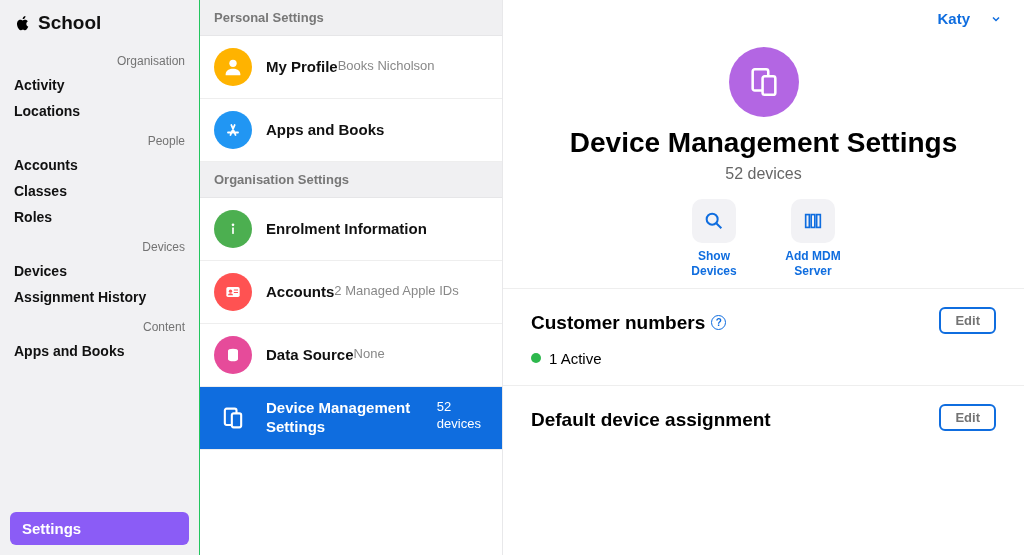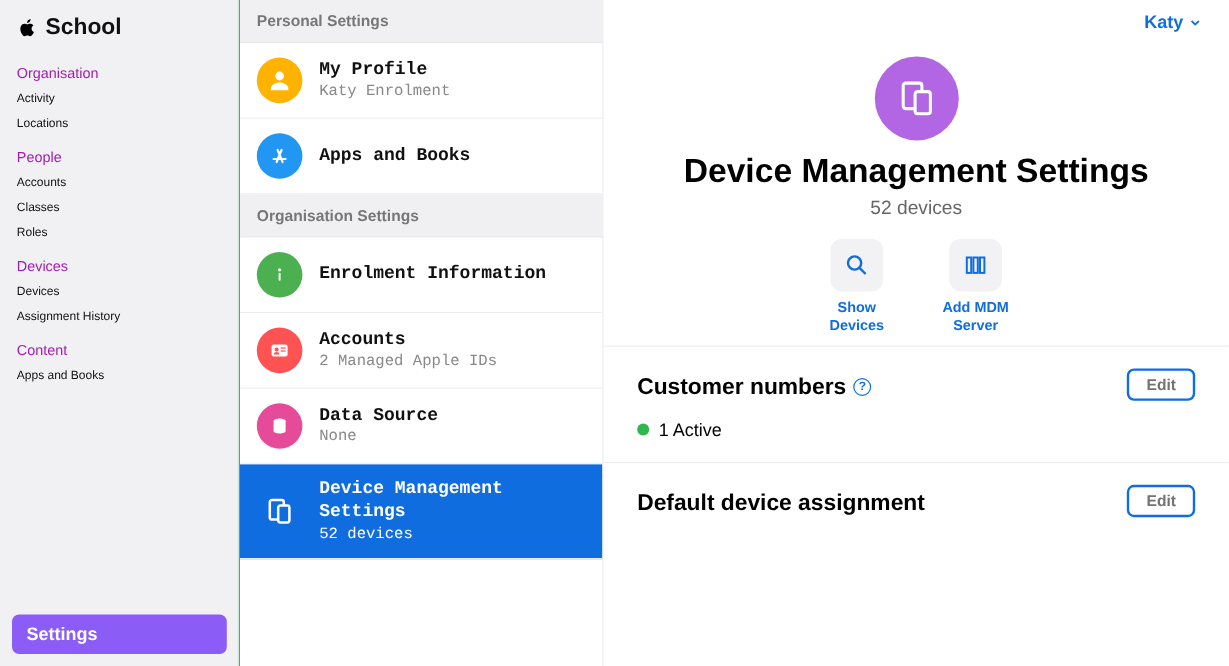--- a/index.html
+++ b/index.html
@@ -2,46 +2,46 @@
 <html><head>
 <meta charset="utf-8">
 <style>
   * { box-sizing: border-box; margin: 0; padding: 0; }
   html, body { width: 1024px; height: 555px; font-family: -apple-system, "Helvetica Neue", Arial, sans-serif; overflow: hidden; background: #fff; }
   .app { display: flex; width: 1024px; height: 555px; }
 
   
   .sidebar { width: 200px; height: 100%; background: #f1f1f3; border-right: 1px solid #22c55e; display: flex; flex-direction: column; }
   .brand { display: flex; align-items: center; gap: 6px; padding: 12px 14px 10px 14px; font-size: 19px; font-weight: 600; color: #111; }
-  .sb-section-title { font-size: 12px; color: #a21caf; padding: 10px 14px 4px 14px; }
-  .sb-item { font-size: 10px; font-weight: 400; color: #111; padding: 5px 14px; cursor: pointer; }
+  .sb-section-title { font-size: 12px; color: #737373; padding: 10px 14px 4px 14px; text-align: right; }
+  .sb-item { font-size: 14px; font-weight: 700; color: #111; padding: 5px 14px; cursor: pointer; }
   .sb-spacer { flex: 1; }
   .sb-bottom { padding: 10px; }
   .settings-pill { background: #8b5cf6; color: #fff; font-weight: 600; font-size: 15px; border-radius: 6px; padding: 8px 12px; cursor: pointer; }
 
   
   .midcol { width: 303px; height: 100%; border-right: 1px solid #e8e8ea; overflow-y: auto; background: #fff; }
   .group-header { background: #f0f0f2; color: #777; font-weight: 600; font-size: 13px; padding: 10px 14px; border-bottom: 1px solid #e6e6e8; }
   .row { display: flex; align-items: center; gap: 14px; padding: 12px 14px; border-bottom: 1px solid #eee; cursor: pointer; background: #fff; }
   .row.selected { background: #0f6ddf; }
   .row.selected .row-title, .row.selected .row-sub { color: #fff; }
   .icon-circle { width: 38px; height: 38px; border-radius: 50%; display: flex; align-items: center; justify-content: center; flex-shrink: 0; color: #fff; }
   .ic-orange { background: #ffb300; }
   .ic-blue { background: #2196f3; }
   .ic-green { background: #4caf50; }
   .ic-red { background: #ff5252; }
   .ic-pink { background: #e64b9a; }
-  .row-text { display: flex; flex-direction: column; font-family: Liberation Mono, monospace; }
+  .row-text { display: flex; flex-direction: row; }
   .row-title { font-size: 15px; font-weight: 600; color: #111; line-height: 1.25; }
   .row-sub { font-size: 13px; color: #888; line-height: 1.25; }
 
   
   .detail { flex: 1; height: 100%; overflow-y: auto; background: #fff; position: relative; }
   .topbar { display: flex; justify-content: flex-end; padding: 10px 22px 0 0; }
-  .user-chip { color: #0f6ddf; font-weight: 600; font-size: 15px; display: flex; align-items: center; gap: 4px; cursor: pointer; }
+  .user-chip { color: #0f6ddf; font-weight: 600; font-size: 15px; display: flex; align-items: center; gap: 20px; cursor: pointer; }
   .hero { display: flex; flex-direction: column; align-items: center; padding: 20px 20px 10px 20px; }
   .hero-icon { width: 70px; height: 70px; border-radius: 50%; background: #b366e3; display: flex; align-items: center; justify-content: center; color: #fff; margin-bottom: 10px; }
   .hero-title { font-size: 28px; font-weight: 700; text-align: center; line-height: 1.15; }
   .hero-sub { font-size: 16px; color: #666; margin-top: 6px; }
   .hero-actions { display: flex; gap: 35px; margin-top: 16px; }
   .haction { display: flex; flex-direction: column; align-items: center; gap: 6px; cursor: pointer; }
   .haction-btn { width: 44px; height: 44px; background: #f2f2f5; border-radius: 10px; display: flex; align-items: center; justify-content: center; color: #0f6ddf; }
   .haction-label { font-size: 12px; color: #0f6ddf; text-align: center; width: 64px; font-weight: 600; line-height: 1.2; }
 
   .section { padding: 18px 28px; border-top: 1px solid #eee; }
@@ -99,21 +99,21 @@
 
     <div class="row">
       <div class="icon-circle ic-orange">
         <svg width="22" height="22" viewBox="0 0 24 24" fill="#fff">
             <circle cx="12" cy="8" r="4"></circle>
             <path d="M4 20c0-4 4-6 8-6s8 2 8 6v1H4z"></path>
           </svg>
       </div>
       <div class="row-text">
         <span class="row-title">My Profile</span>
-        <span class="row-sub">Katy Enrolment</span>
+        <span class="row-sub">Books Nicholson</span>
       </div>
     </div>
 
     <div class="row">
       <div class="icon-circle ic-blue">
         <svg width="20" height="20" viewBox="0 0 24 24" fill="none" stroke="#fff" stroke-width="2.2" stroke-linecap="round">
             <path d="M9 18l5-12M15 18l-5-12M6 15h8M10 15h8"></path>
           </svg>
       </div>
       <div class="row-text">

